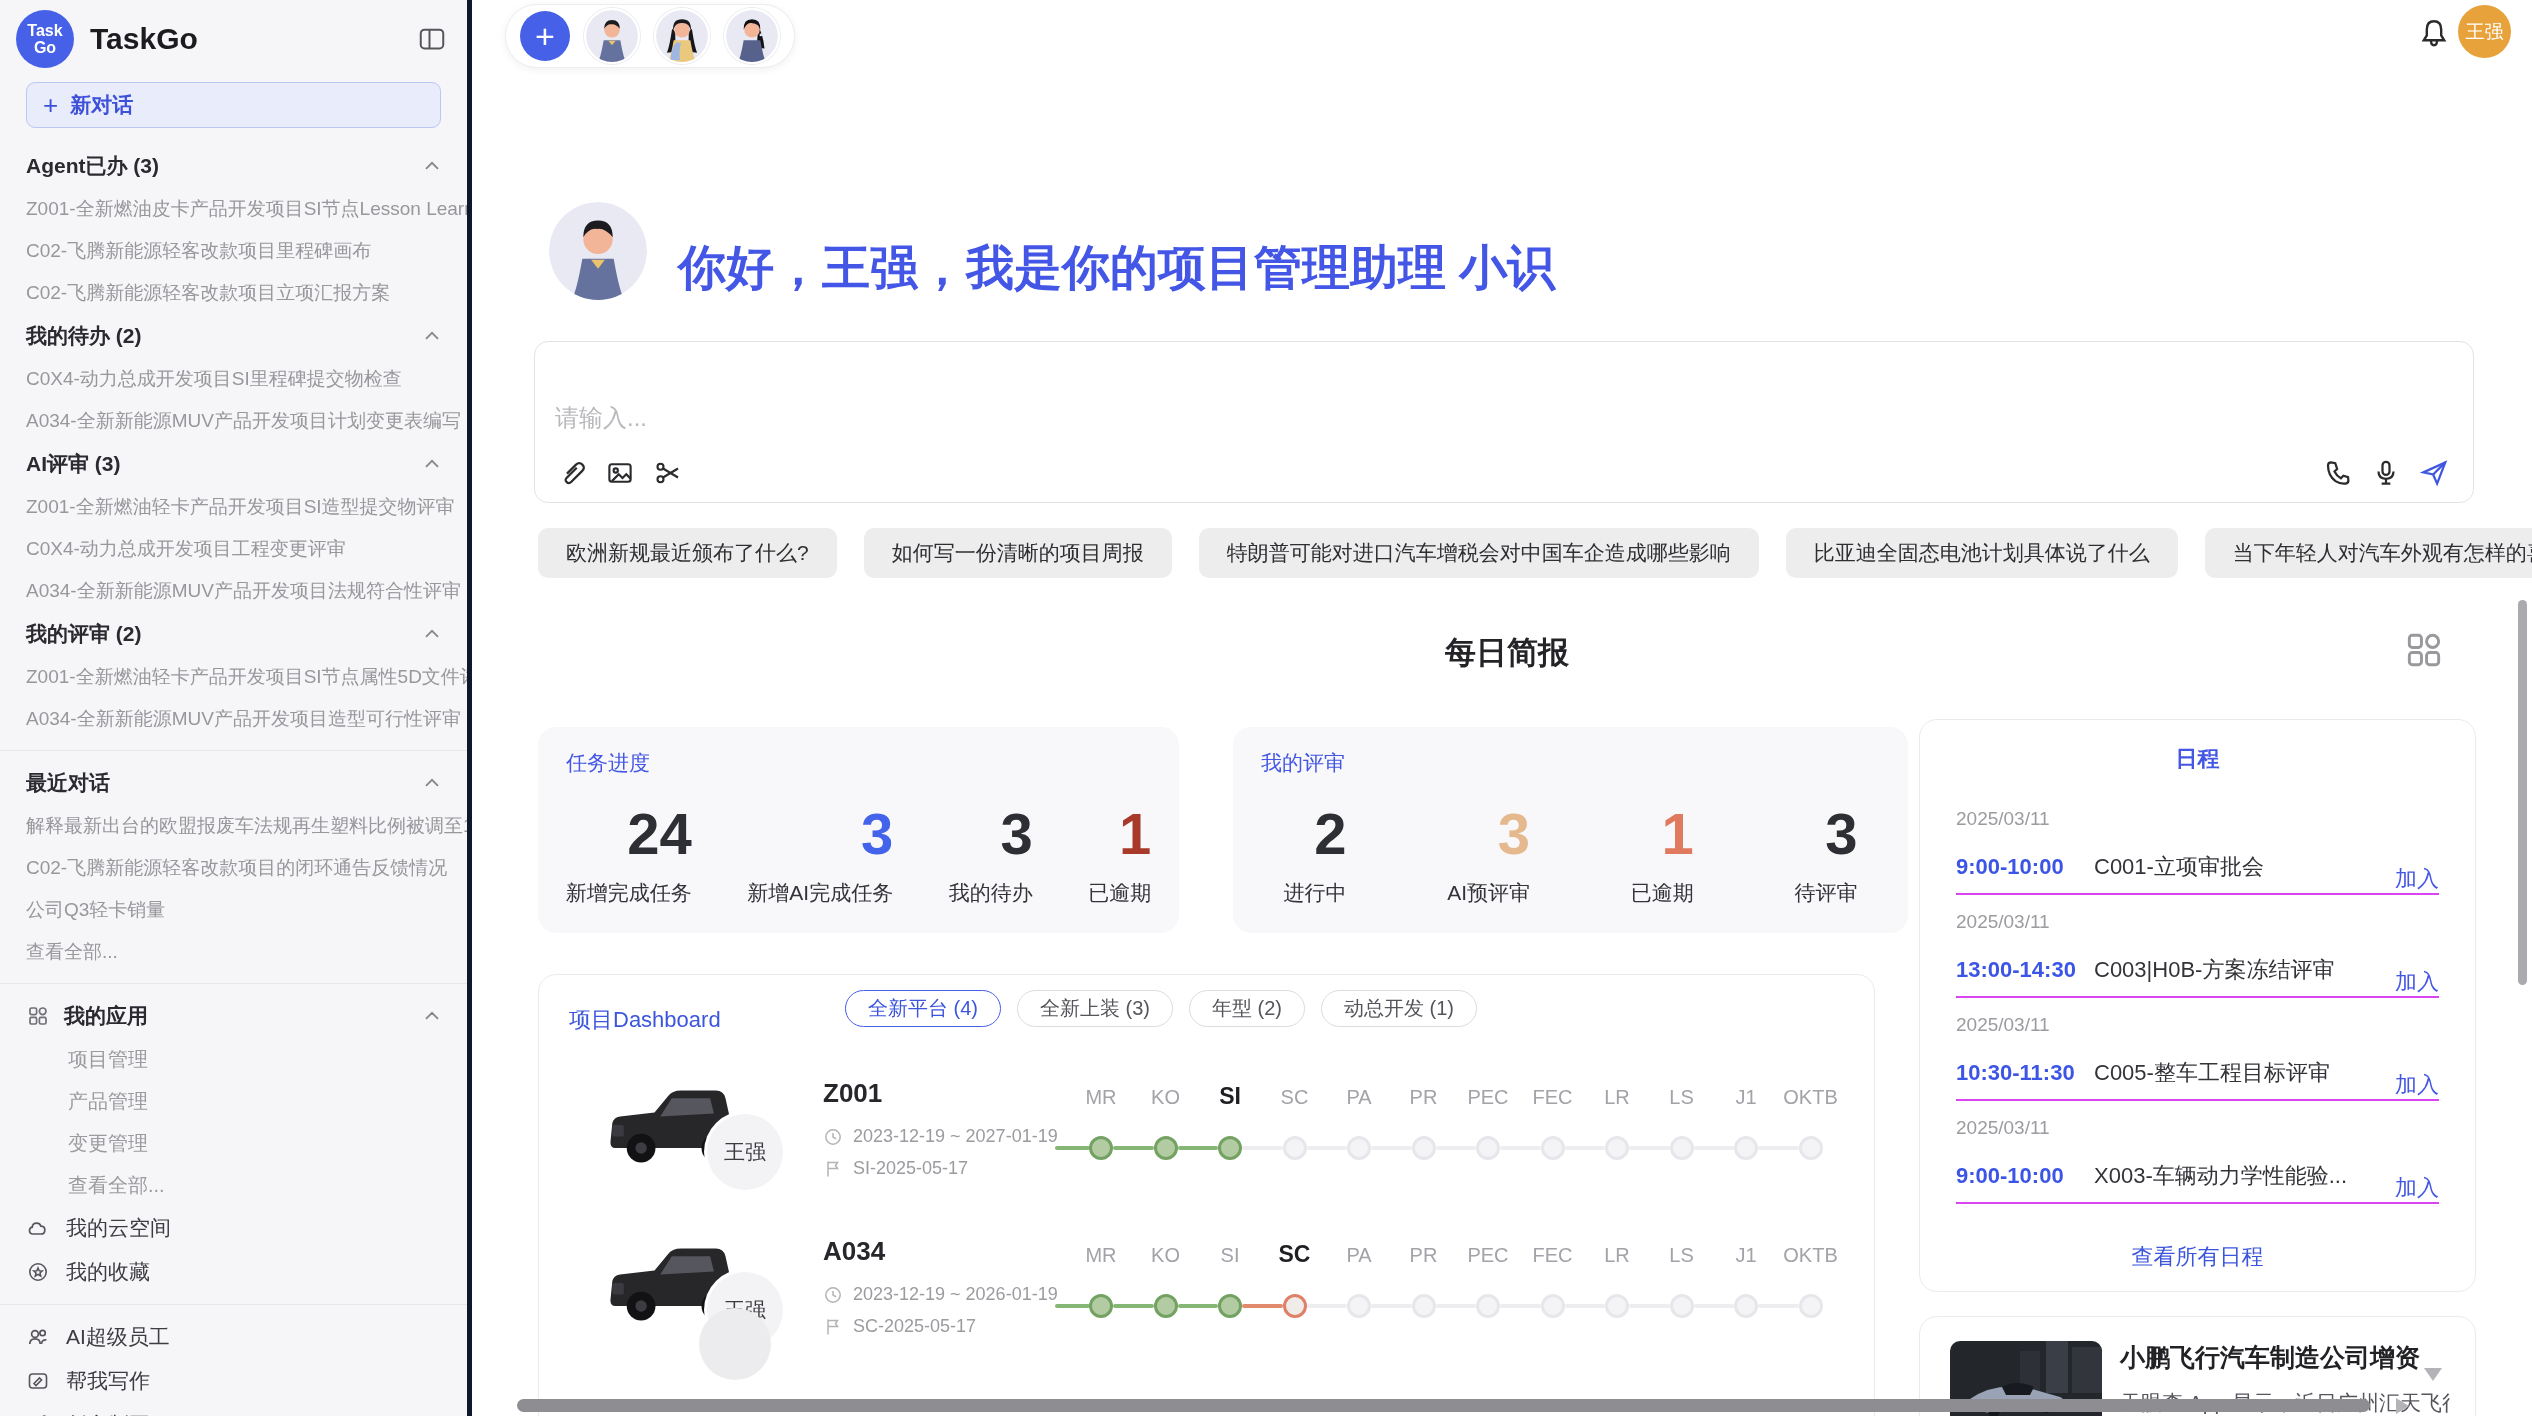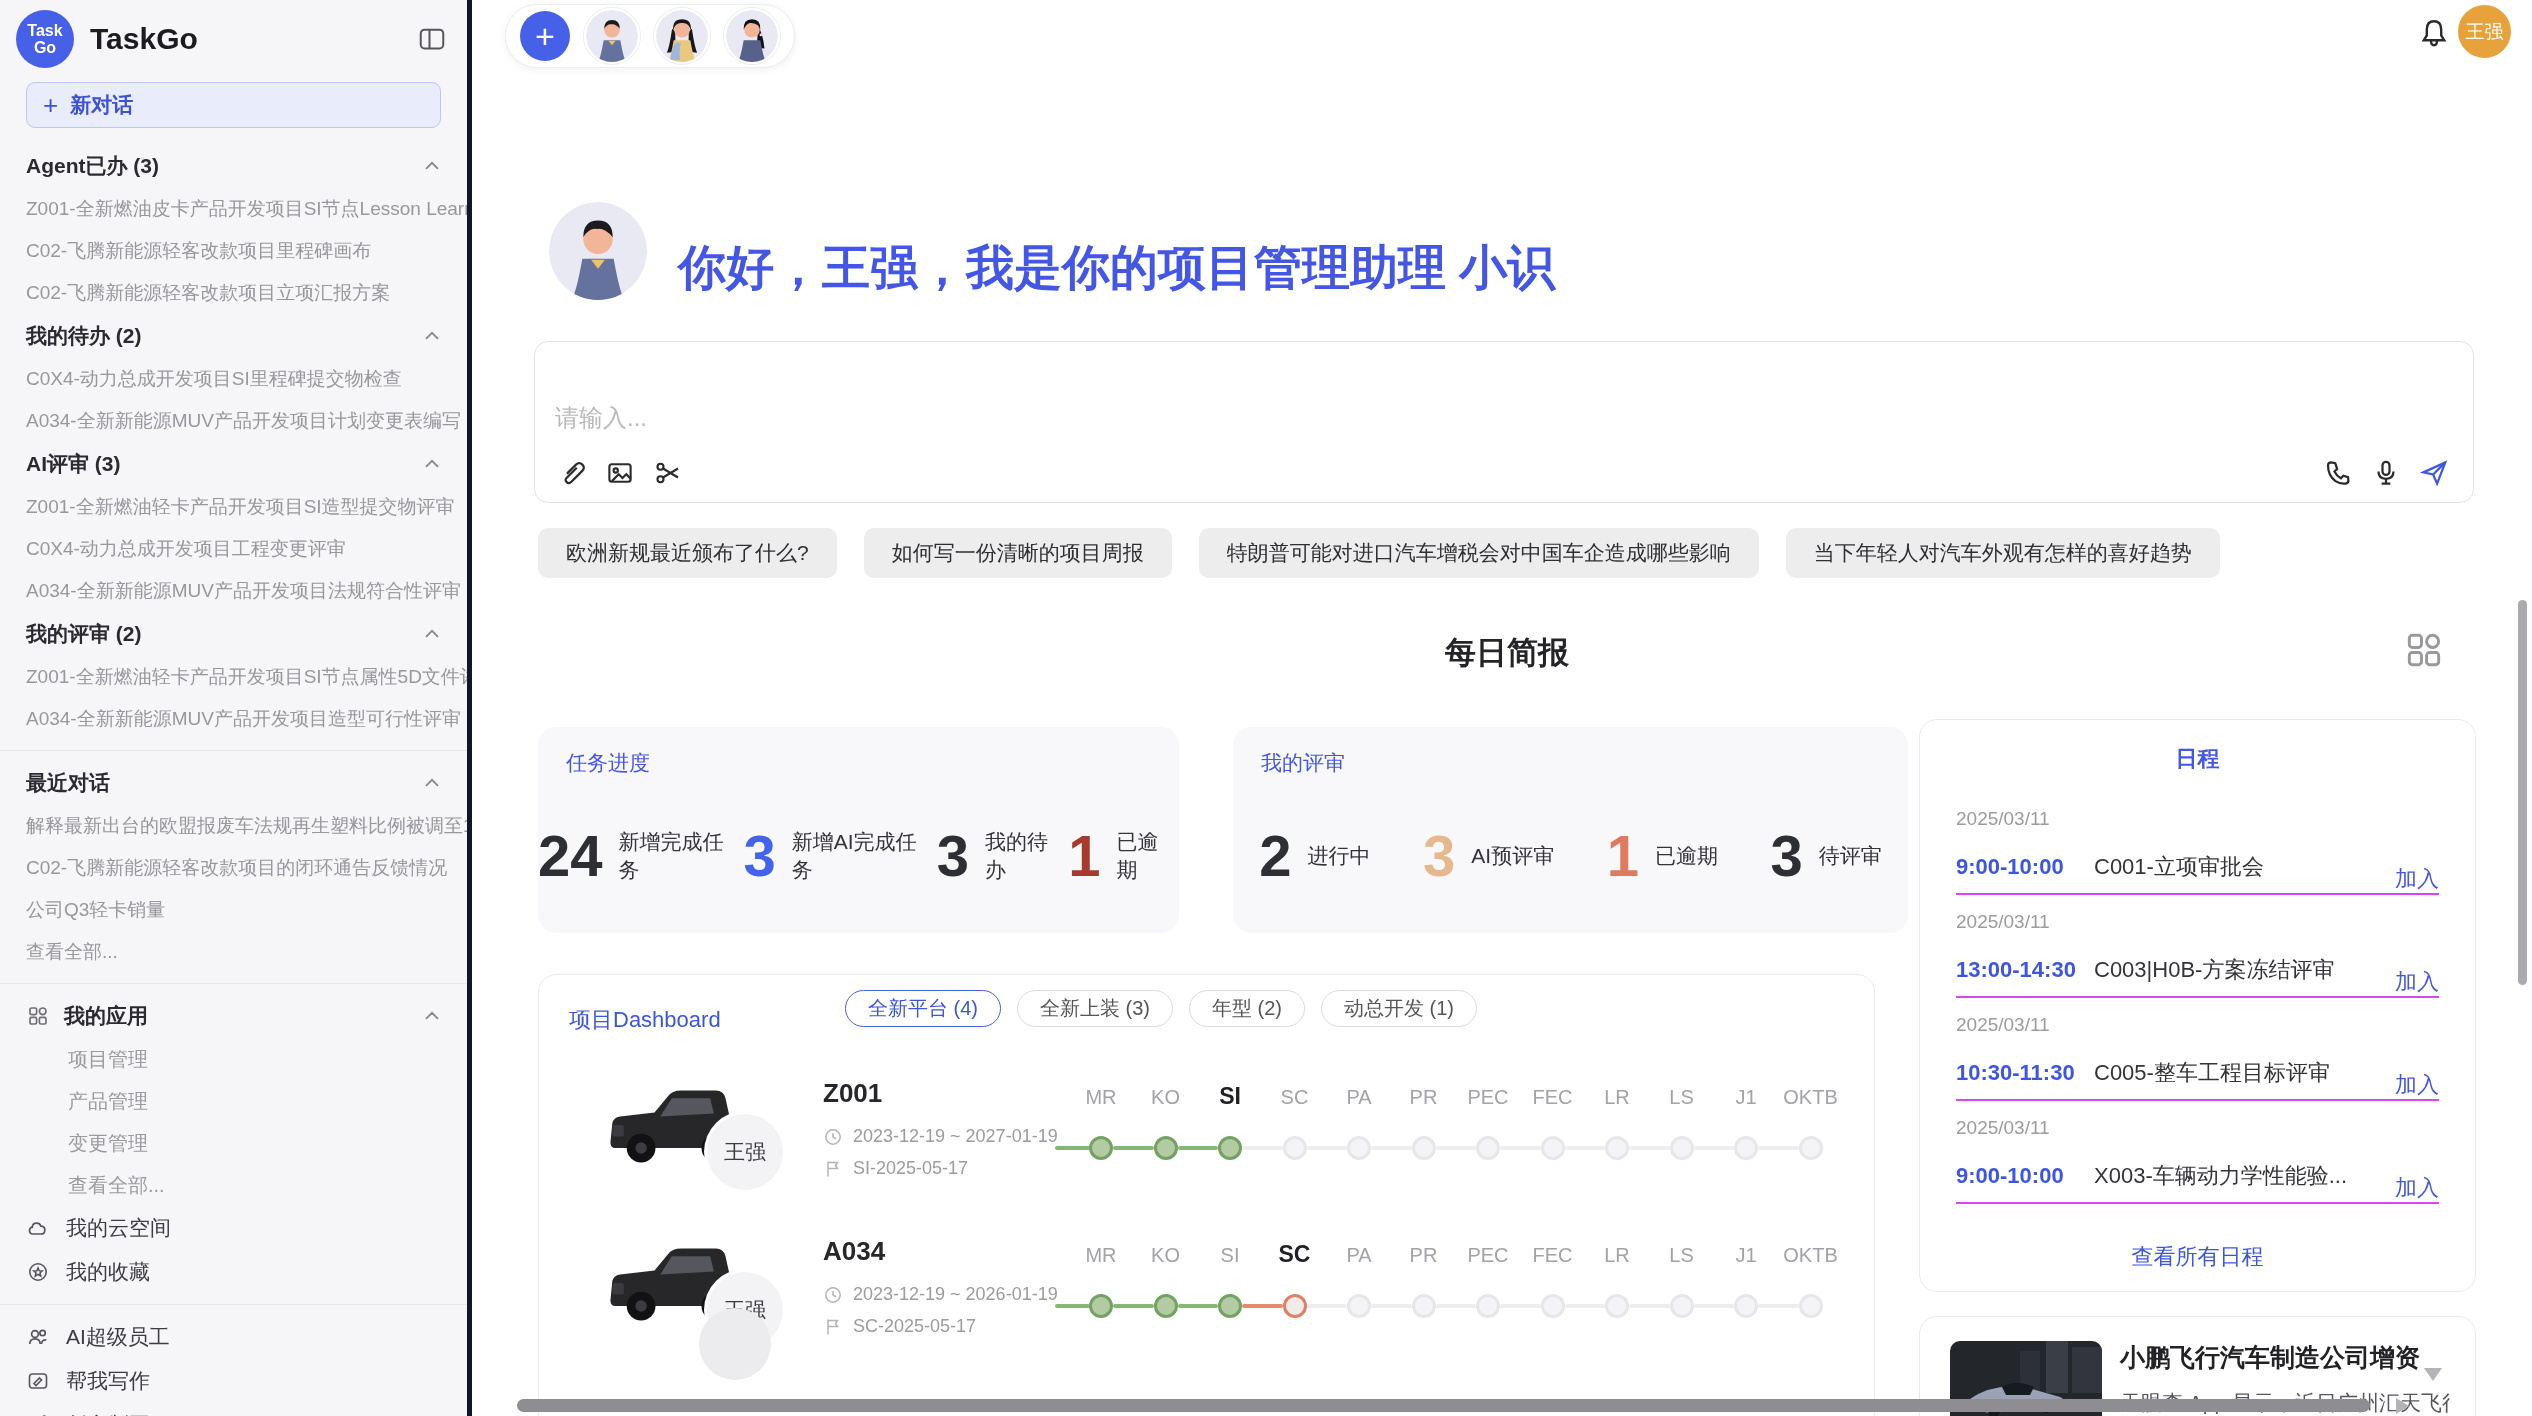--- a/index.html
+++ b/index.html
@@ -68,21 +68,21 @@
   .chip { height:50px; border-radius:10px; background:#ededee; display:flex; align-items:center;
           padding:0 28px; font-size:21px; color:#2f2f33; white-space:nowrap; cursor:pointer; }
 
   .daily-title { position:absolute; left:66px; top:632px; width:1938px; text-align:center;
                  font-size:31px; font-weight:700; color:#242428; }
   .daily-grid { position:absolute; left:1930px; top:628px; width:44px; height:44px; cursor:pointer; }
 
   .stat-card { position:absolute; background:#f8f8fa; border-radius:18px; }
   .stat-card .sc-title { position:absolute; left:28px; top:22px; font-size:21px; color:#4356e4; }
   .stat-row { position:absolute; left:0; right:0; top:52px; bottom:0; display:flex; justify-content:space-around; }
-  .stat { display:flex; flex-direction:row; align-items:center; justify-content:center; gap:16px; }
+  .stat { display:flex; flex-direction:column; align-items:flex-end; justify-content:center; gap:16px; }
   .stat .num { font-size:58px; font-weight:600; line-height:1; }
   .stat .lbl { font-size:21px; color:#33333a; }
 
   .card { position:absolute; background:#fff; border:1px solid #ebebef; border-radius:18px; }
 
   
   .dash-title { position:absolute; left:30px; top:30px; font-size:22px; color:#3c55dd; }
   .tabs { position:absolute; left:306px; top:15px; display:flex; gap:16px; }
   .tab { height:37px; border-radius:19px; border:1px solid #dcdcdf; background:#fff; color:#55555c;
          font-size:20px; display:flex; align-items:center; padding:0 22px; white-space:nowrap; cursor:pointer; }
@@ -398,20 +398,21 @@
               <path d="M11.3 13.2 L21 3.5"></path>
             </svg>
           </span>
         </div>
     </div>
 
     <div class="chips" id="chips">
         <div class="chip">欧洲新规最近颁布了什么?</div>
         <div class="chip">如何写一份清晰的项目周报</div>
         <div class="chip">特朗普可能对进口汽车增税会对中国车企造成哪些影响</div>
+        <div class="chip">比亚迪全固态电池计划具体说了什么</div>
         <div class="chip">当下年轻人对汽车外观有怎样的喜好趋势</div>
       </div>
 
     <div class="daily-title">每日简报</div>
     <span class="ic daily-grid">
       <svg viewBox="0 0 24 24" fill="none" stroke="#98989d" stroke-width="1.6">
         <rect x="4" y="4" width="6.6" height="6.6" rx="1.6"></rect>
         <rect x="4" y="13.4" width="6.6" height="6.6" rx="1.6"></rect>
         <rect x="13.4" y="13.4" width="6.6" height="6.6" rx="1.6"></rect>
         <circle cx="16.7" cy="7.3" r="3.3"></circle>

